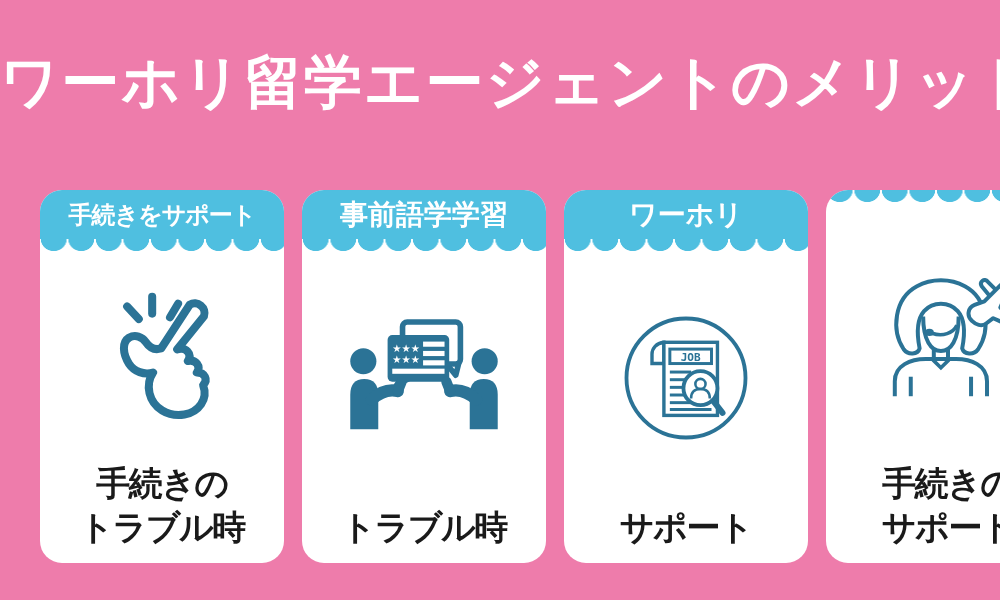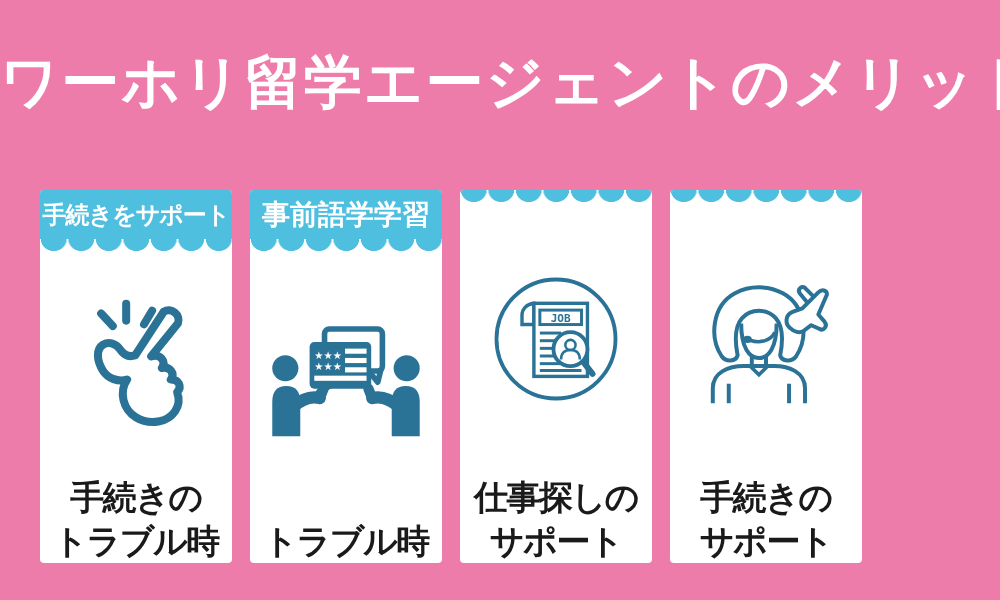--- a/index.html
+++ b/index.html
@@ -29,24 +29,24 @@
 
   .cards {
     position: absolute;
     top: 190px;
     left: 40px;
     display: flex;
     gap: 18px;
   }
 
   .card {
-    width: 192px;
+    width: 244px;
     height: 373px;
     background: #FFFFFF;
-    border-radius: 4px;
+    border-radius: 22px;
     overflow: hidden;
     display: flex;
     flex-direction: column;
   }
 
   .badge {
     height: 49px;
     background: #4FBFE0;
     display: flex;
     align-items: center;
@@ -67,20 +67,21 @@
 
   .icon-wrap {
     flex: 1;
     display: flex;
     align-items: center;
     justify-content: center;
   }
 
   .caption {
     text-align: center;
+    padding-bottom: 14px;
     font-size: 34px;
     font-weight: bold;
     letter-spacing: -1.5px;
     line-height: 1.3;
     color: #1A1A1A;
     white-space: nowrap;
   }
 </style>
 </head>
 <body>
@@ -144,20 +145,23 @@
           <path d="M136,98 C126,89 116,87 108,89" stroke="#2B7396" stroke-width="13" stroke-linecap="round" fill="none"></path>
           <path d="M108,89 L104,79" stroke="#2B7396" stroke-width="11" stroke-linecap="round" fill="none"></path>
         </svg>
       </div>
       <div class="caption">
         <div>トラブル時</div>
       </div>
     </div>
 
     <div class="card">
+      <div class="badge badge-lg">
+        <span>ワーホリ</span>
+      </div>
       <div class="wave"></div>
       <div class="icon-wrap">
         <svg viewBox="0 0 160 160" width="136" height="136">
           <circle cx="80" cy="80" r="70" fill="none" stroke="#2B7396" stroke-width="4.5"></circle>
           <path d="M54,38 c-9,1 -14,7 -14,14 l0,11 l14,0 Z" fill="#fff" stroke="#2B7396" stroke-width="4"></path>
           <rect x="54" y="38" width="63" height="86" fill="#fff" stroke="#2B7396" stroke-width="4"></rect>
           <rect x="61" y="46" width="49" height="17" fill="none" stroke="#2B7396" stroke-width="3.5"></rect>
           <text x="85.5" y="60" text-anchor="middle" font-size="13" font-weight="bold" fill="#2B7396" font-family="'DejaVu Sans Mono', monospace">JOB</text>
           <g stroke="#2B7396" stroke-width="3.5">
             <line x1="61" y1="73" x2="86" y2="73"></line>
@@ -167,21 +171,20 @@
             <line x1="61" y1="109" x2="94" y2="109"></line>
             <line x1="61" y1="117" x2="110" y2="117"></line>
           </g>
           <line x1="112" y1="107" x2="123" y2="121" stroke="#2B7396" stroke-width="7" stroke-linecap="round"></line>
           <circle cx="97" cy="92" r="20" fill="#fff" stroke="#2B7396" stroke-width="4.5"></circle>
           <circle cx="97" cy="87" r="6" fill="none" stroke="#2B7396" stroke-width="3"></circle>
           <path d="M86,104 c0,-8 5,-11 11,-11 c6,0 11,3 11,11" fill="none" stroke="#2B7396" stroke-width="3"></path>
         </svg>
       </div>
       <div class="caption">
-        <div>仕事探しの</div>
         <div>サポート</div>
       </div>
     </div>
 
     <div class="card">
       <div class="wave"></div>
       <div class="icon-wrap">
         <svg viewBox="0 0 160 150" width="142" height="133">
 
           <path d="M52,58 C52,85 61,97 72,97 C83,97 92,85 92,58" fill="#fff" stroke="#2B7396" stroke-width="4.5"></path>

